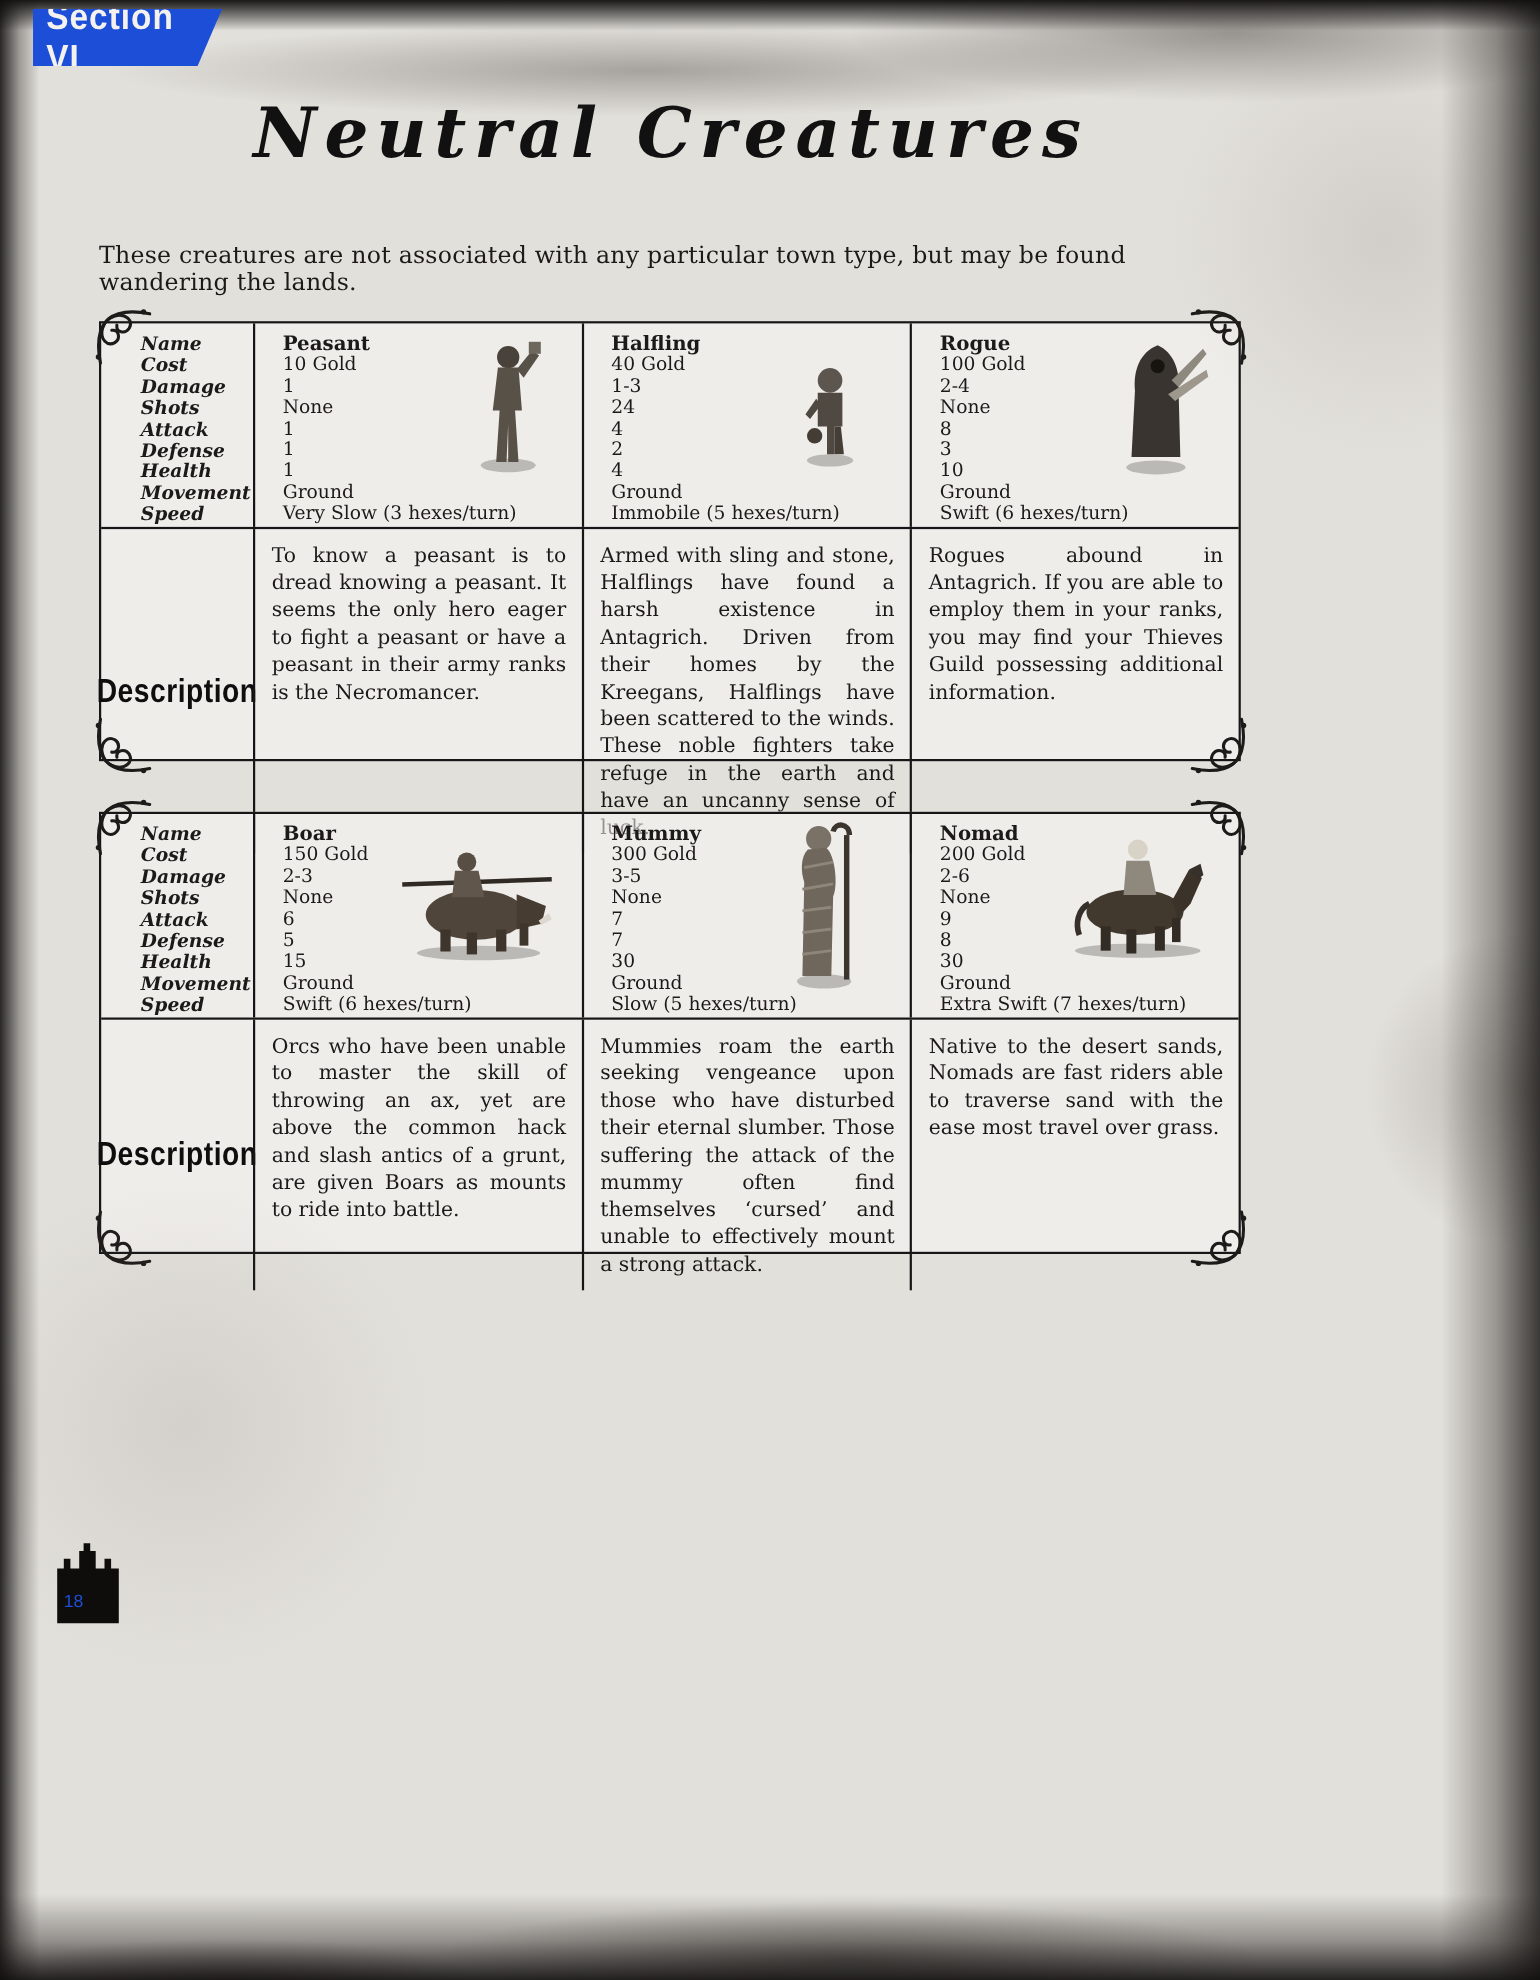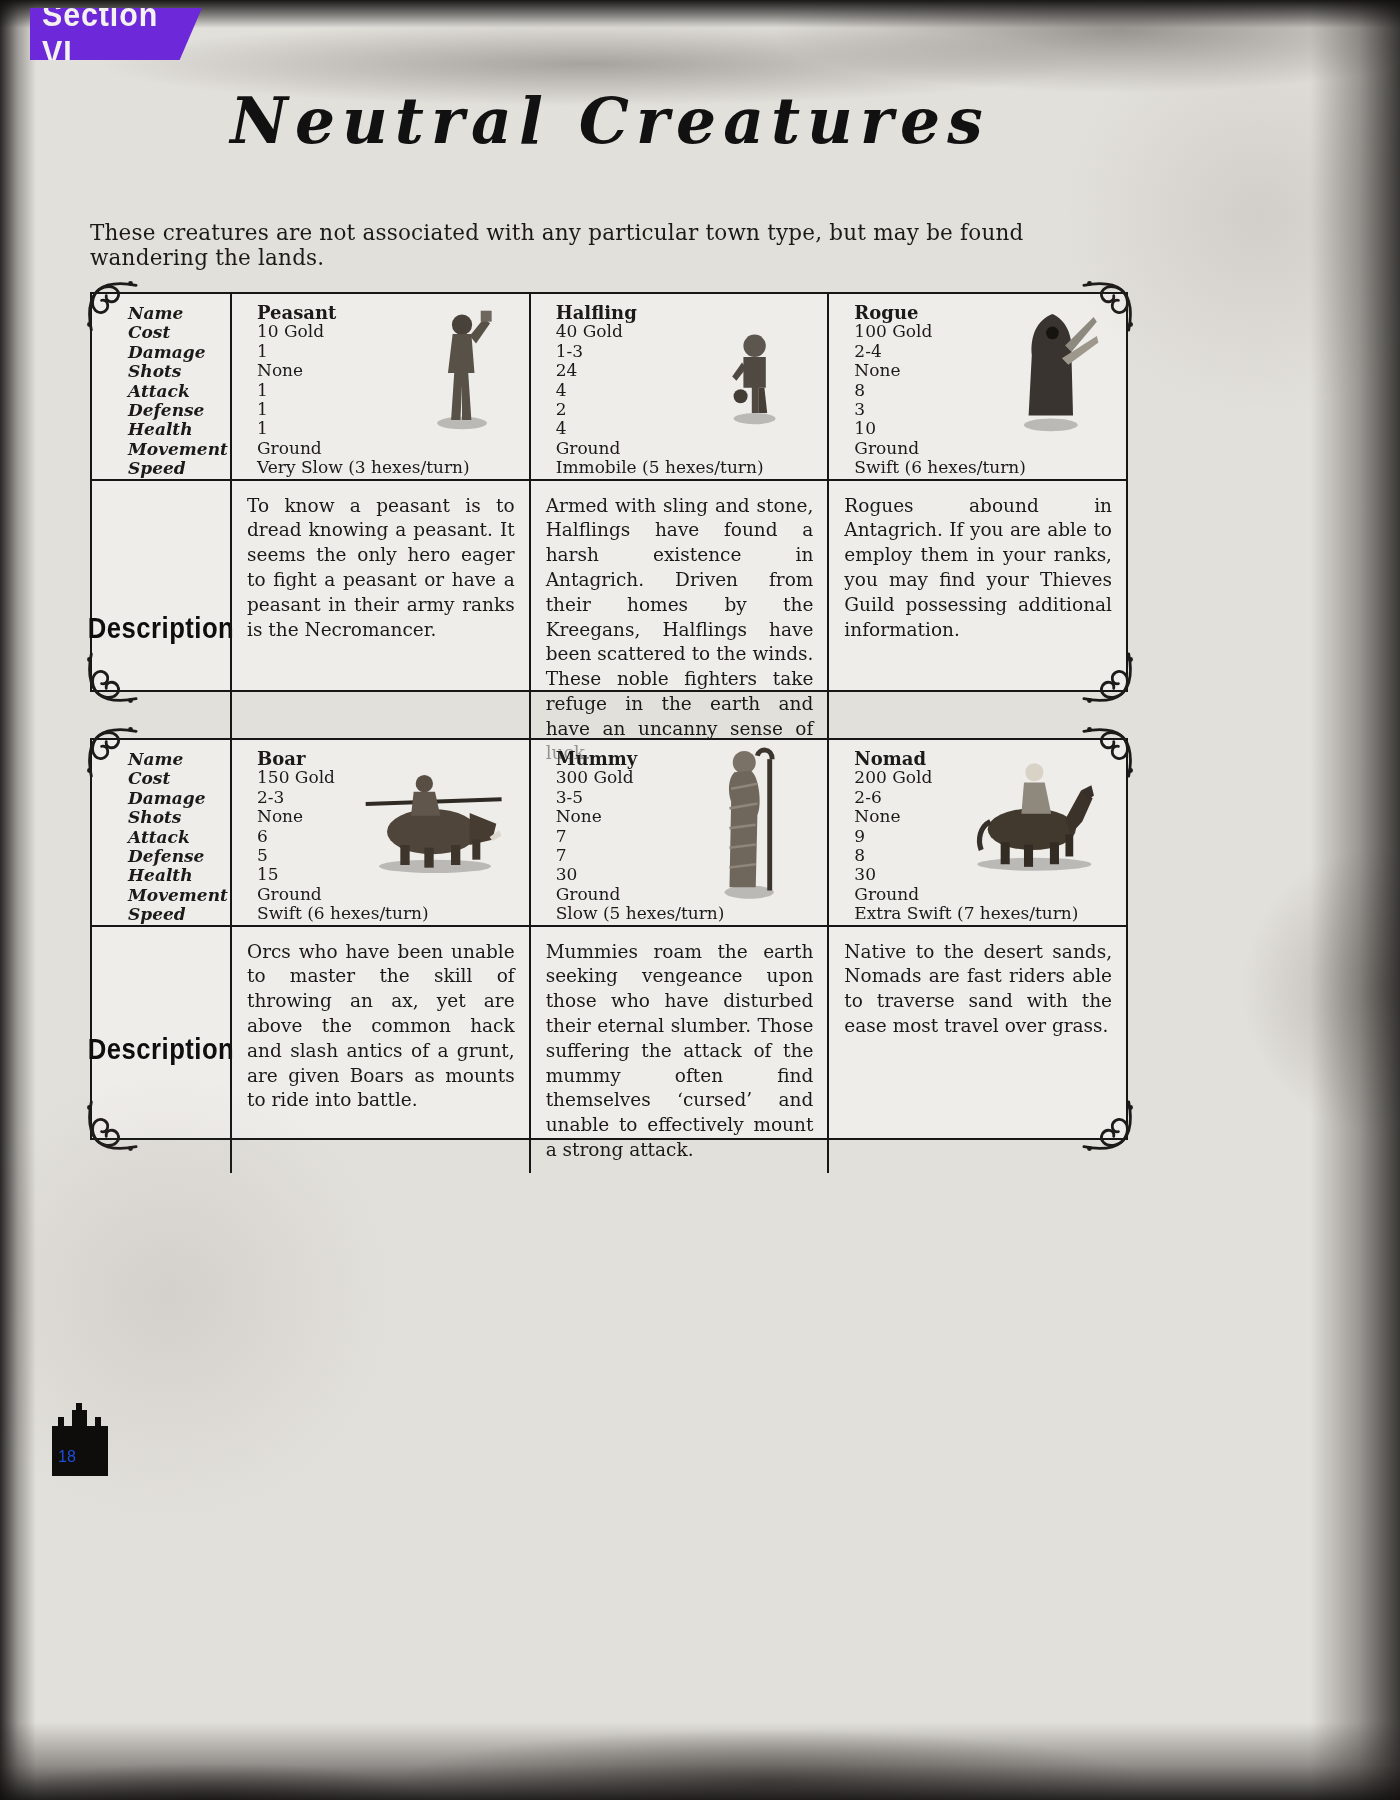--- a/index.html
+++ b/index.html
@@ -26,21 +26,21 @@
     background-size:
       100% 28px, 100% 78px, 36px 100%, 90px 100%,
       100% 160px, 100% 120px, auto, auto, auto, auto, auto;
     background-position:
       0 0, 0 100%, 0 0, 100% 0,
       0 0, 0 0, 0 0, 0 0, 0 0, 0 0, 0 0;
     background-repeat:no-repeat;
   }
   
   .tab{
-    position:absolute;left:30px;top:8px;width:172px;height:52px;background:#6d28d9;z-index:45;
+    position:absolute;left:30px;top:8px;width:172px;height:52px;background:#1d4ed8;z-index:45;
     clip-path:polygon(0 0,100% 0,87% 100%,0 100%);
     display:flex;align-items:center;padding-left:12px;box-sizing:border-box;
   }
   .tab span{
     color:#f4f2ee;font-family:"Liberation Sans",sans-serif;font-weight:700;
     font-size:33px;transform:scaleX(.92);transform-origin:left center;letter-spacing:1px;
   }
   
   .title{
     position:absolute;left:0;top:84px;width:1220px;text-align:center;

